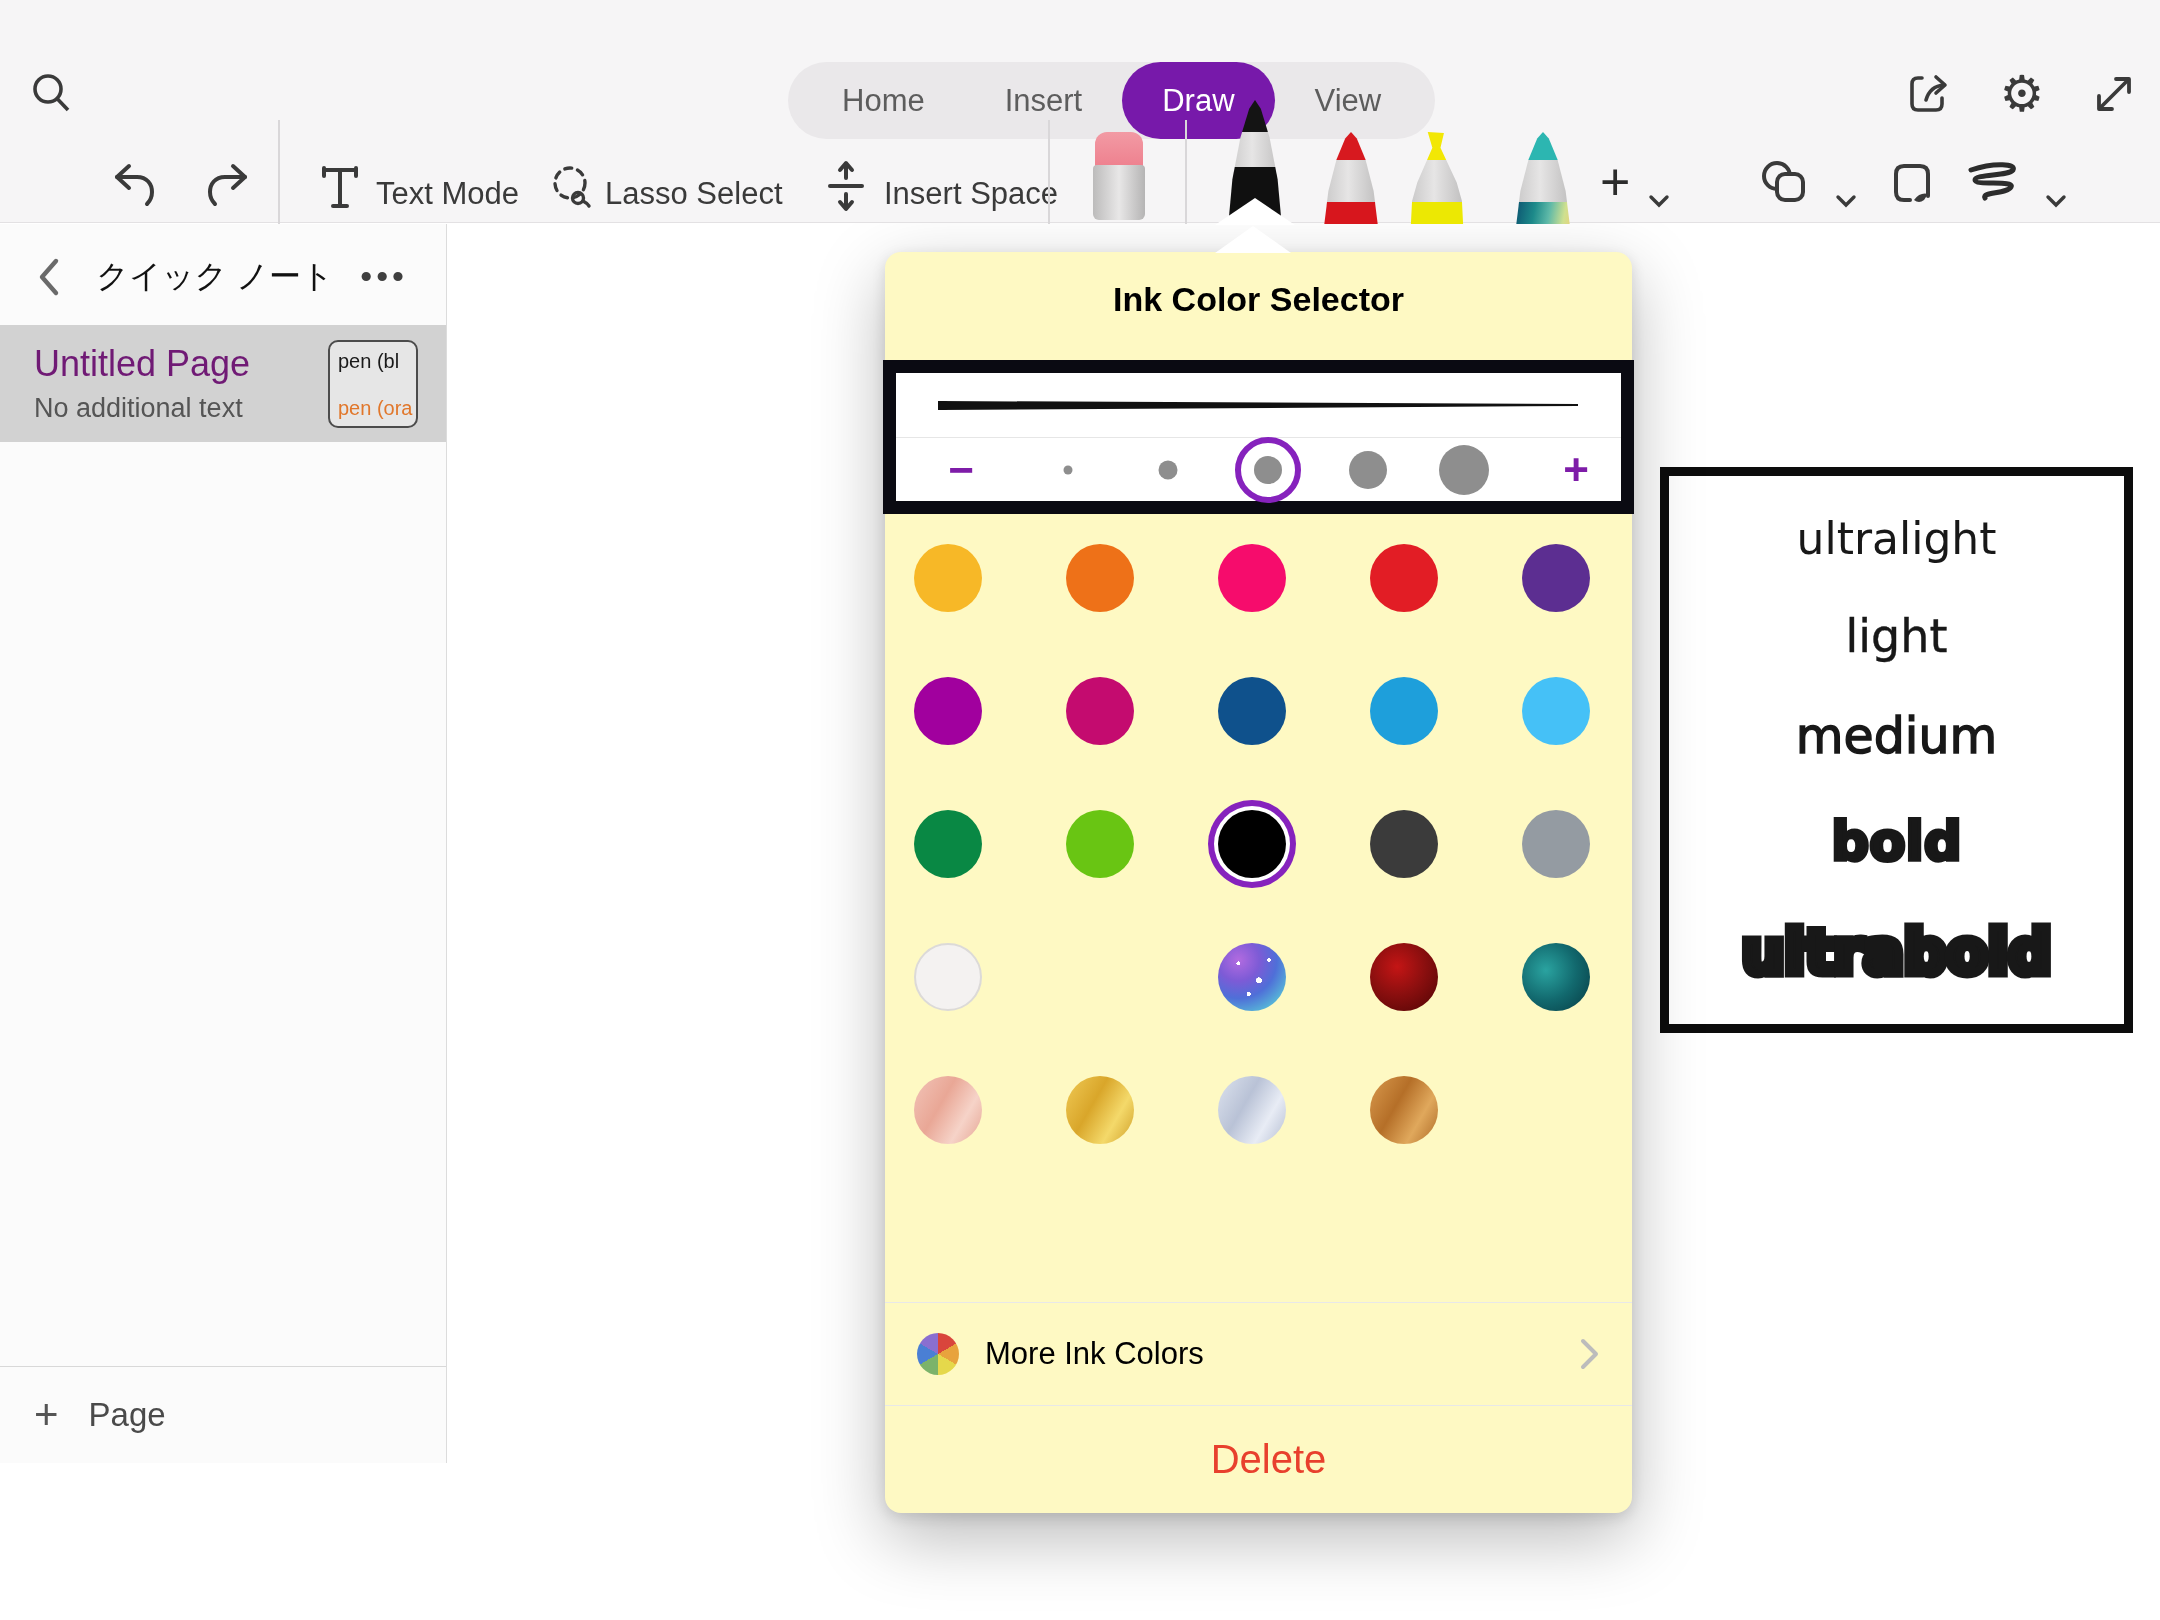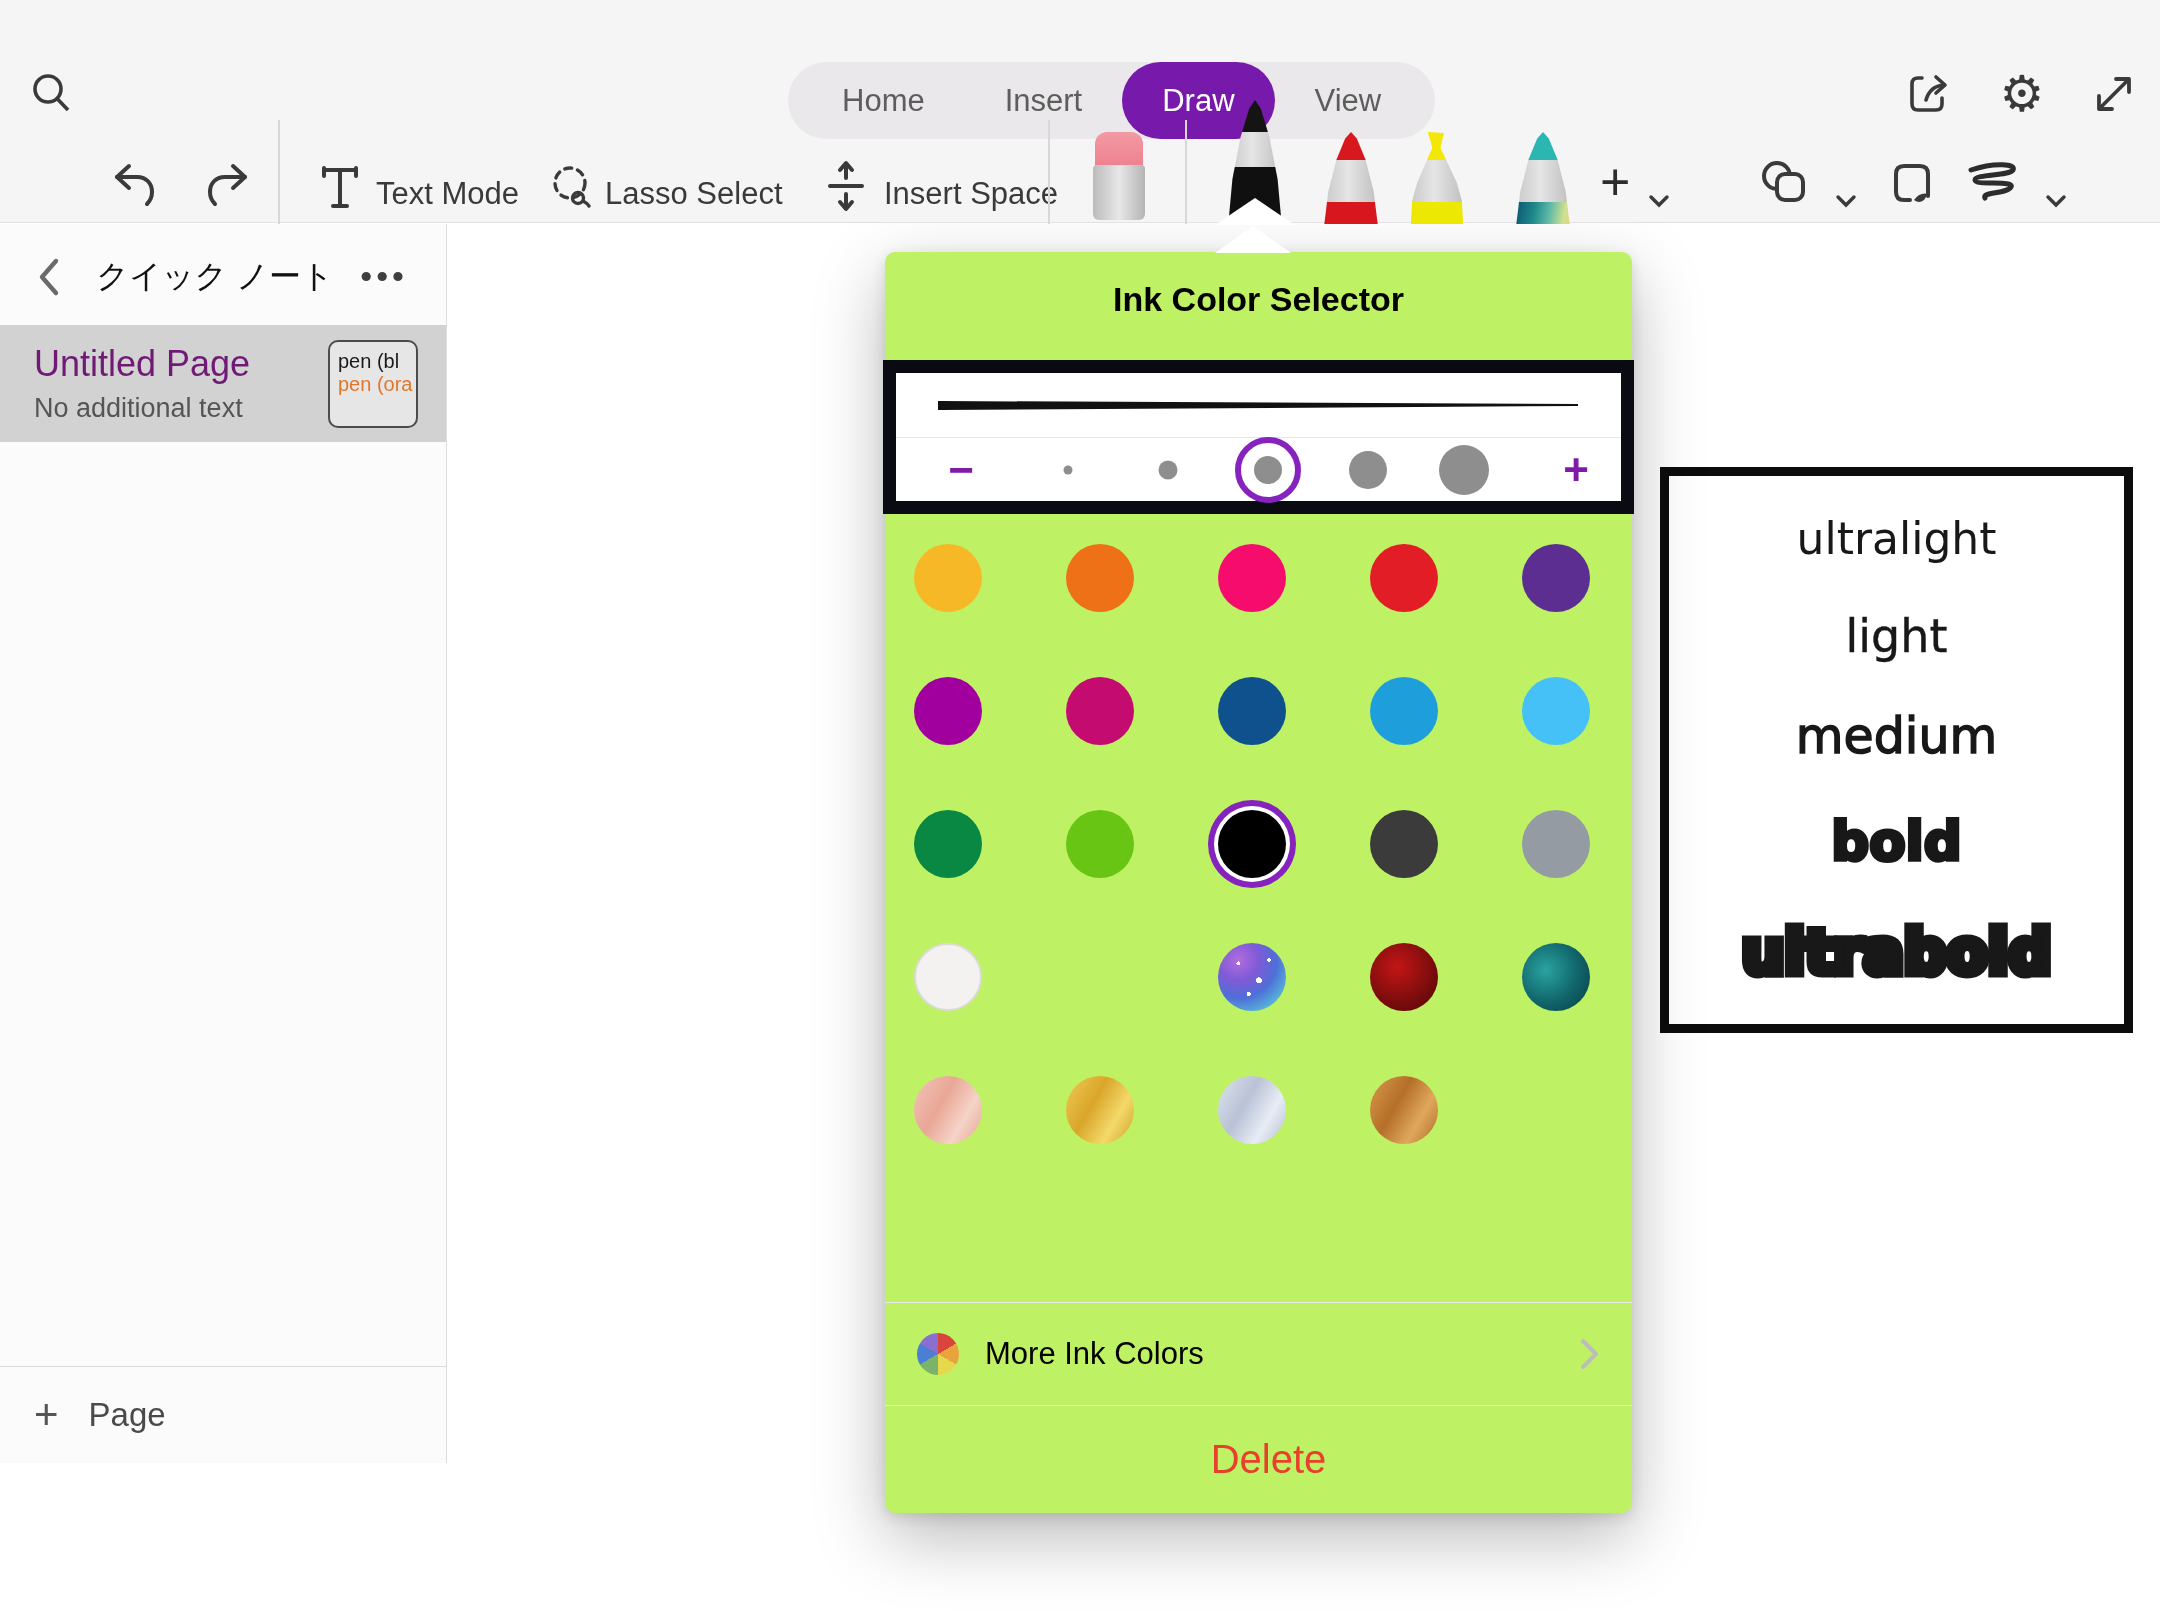--- a/index.html
+++ b/index.html
@@ -54,28 +54,28 @@
   #sb-header { position:absolute; left:0; top:0; width:100%; height:105px; display:flex; align-items:center; }
   #sb-title { position:absolute; left:95px; width:240px; text-align:center; font-size:32px; color:#111; }
   #sb-more { position:absolute; right:38px; font-size:34px; letter-spacing:4px; color:#3f3f3f; }
   #page-row { position:absolute; left:0; top:101px; width:100%; height:117px; background:#d2d2d2; }
   #page-row .title { position:absolute; left:34px; top:18px; font-size:36px; color:#701a75; }
   #page-row .sub   { position:absolute; left:34px; top:68px; font-size:27px; color:#555; }
   #thumb { position:absolute; left:328px; top:15px; width:90px; height:88px;
     border:2px solid #4c4c4c; border-radius:10px; background:rgba(255,255,255,0.45);
     padding:8px 0 10px 8px; overflow:hidden; }
   #thumb .l1 { font-size:20px; color:#1a1a1a; white-space:nowrap; }
-  #thumb .l2 { font-size:20px; margin-top:0; white-space:nowrap; }
+  #thumb .l2 { font-size:20px; margin-top:24px; white-space:nowrap; }
   #add-page { position:absolute; left:0; bottom:0; width:100%; height:97px; border-top:1px solid #d8d8d8;
     display:flex; align-items:center; gap:30px; padding-left:34px; font-size:33px; color:#4a4a4a; }
   #add-page .plus { font-size:42px; font-weight:400; color:#555; }
 
   
-  #popup { position:absolute; left:885px; top:252px; width:747px; height:1261px; background:#bef264;
-    border-radius:10px; box-shadow:0 24px 70px rgba(0,0,0,0.28), 0 4px 14px rgba(0,0,0,0.12); z-index:4; }
+  #popup { position:absolute; left:885px; top:252px; width:747px; height:1261px; background:#fef9c3;
+    border-radius:16px; box-shadow:0 24px 70px rgba(0,0,0,0.28), 0 4px 14px rgba(0,0,0,0.12); z-index:4; }
   #popup-arrow { position:absolute; left:330px; top:-26px; width:0; height:0;
     border-left:38px solid transparent; border-right:38px solid transparent; border-bottom:27px solid #ffffff; }
   #popup-title { position:absolute; left:0; top:28px; width:100%; text-align:center;
     font-size:34px; font-weight:bold; color:#000; }
   #size-frame { position:absolute; left:-2px; right:-2px; top:108px; height:154px;
     border:13px solid #0a0a12; background:#fff; }
   #stroke-preview { position:absolute; left:42px; top:20px; }
   #size-divider { position:absolute; left:0; right:0; top:64px; height:1px; background:#e6e6e6; }
   #size-row { position:absolute; left:0; right:0; top:65px; bottom:0; }
   .size-dot { position:absolute; border-radius:50%; transform:translate(-50%,-50%); top:50%; }

